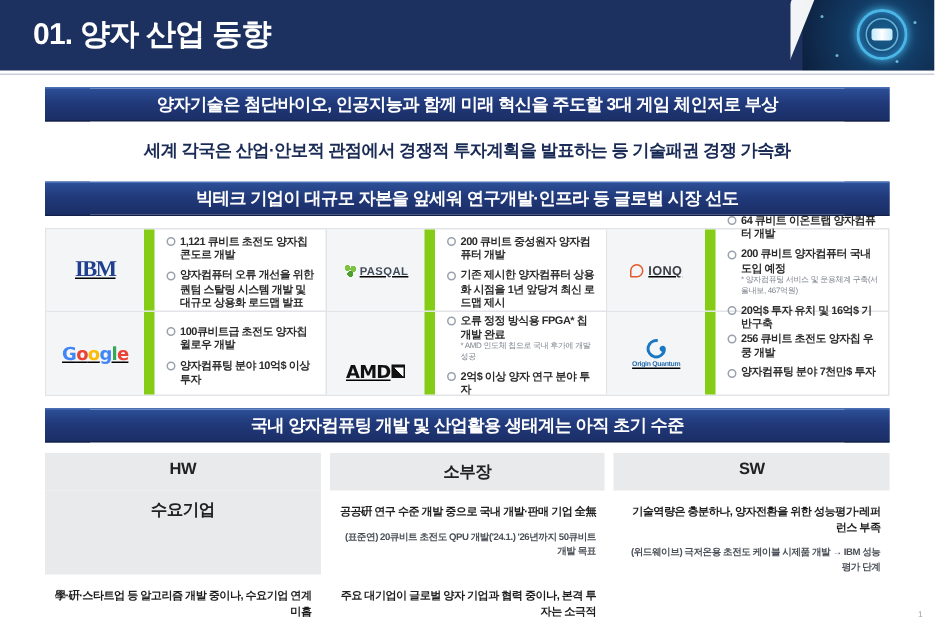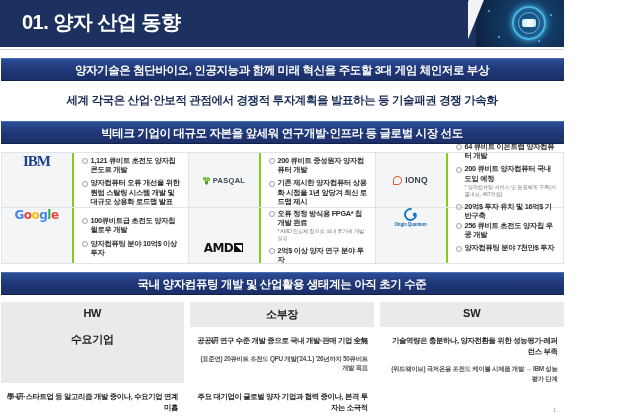--- a/index.html
+++ b/index.html
@@ -2,21 +2,21 @@
 <html lang="ko"><head>
 <meta charset="utf-8">
 <style>
   * { box-sizing: border-box; margin: 0; padding: 0; }
   html, body {
     width: 623px; height: 416px;
     font-family: "Liberation Sans", "DejaVu Sans", sans-serif;
     background: #ffffff;
     overflow: hidden;
   }
-  .slide { position: relative; width: 564px; height: 416px; background:#fff; }
+  .slide { position: relative; width: 623px; height: 416px; background:#fff; }
 
   
   .header {
     position: relative;
     height: 47px;
     background: #1d3160;
     overflow: hidden;
   }
   .header-title {
     position: absolute;
@@ -129,23 +129,25 @@
     border-right: 1px solid #e2e4e8;
     border-bottom: 1px solid #e2e4e8;
   }
   .cell:nth-child(2n) { border-right: none; }
   .cell:nth-child(3), .cell:nth-child(4) { border-bottom: none; }
 
   .logo-box {
     width: 72px;
     min-width: 72px;
     display: flex;
+    align-items: center;
     justify-content: center;
     background: #f4f5f7;
-    border-right: 2px solid #84cc16;
+    border-right: 7px solid #84cc16;
+    text-decoration: underline;
   }
   .bullets {
     flex: 1;
     padding: 6px 5px 4px 8px;
     display: flex;
     flex-direction: column;
     justify-content: center;
     gap: 4px;
   }
   .bullet {

